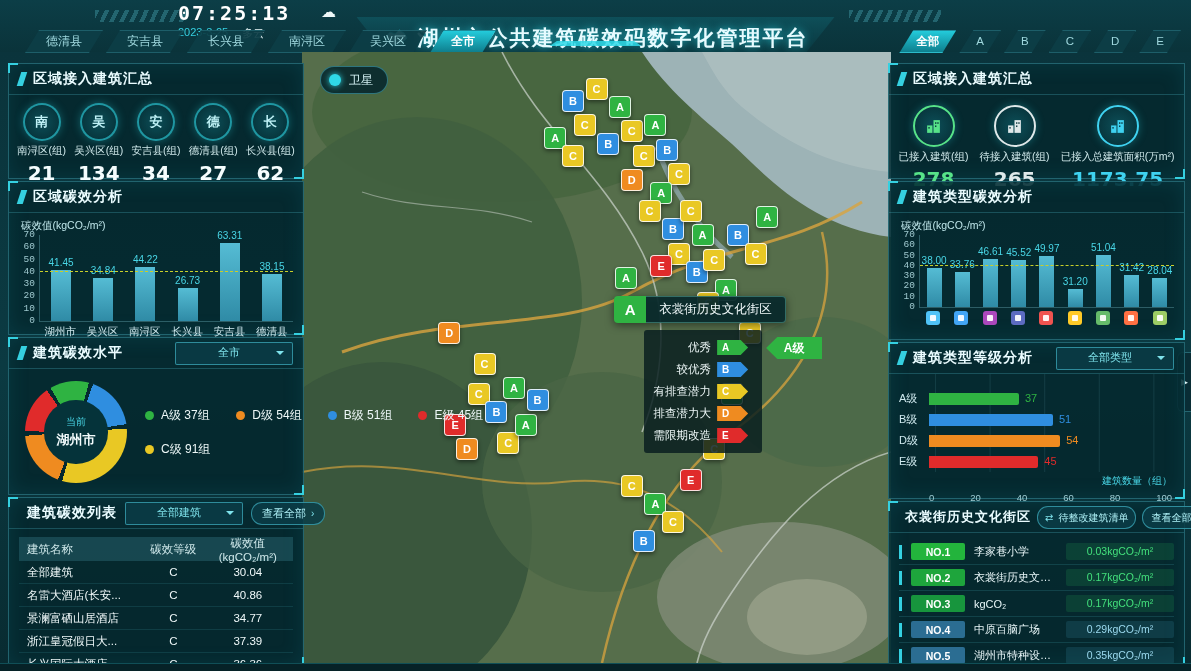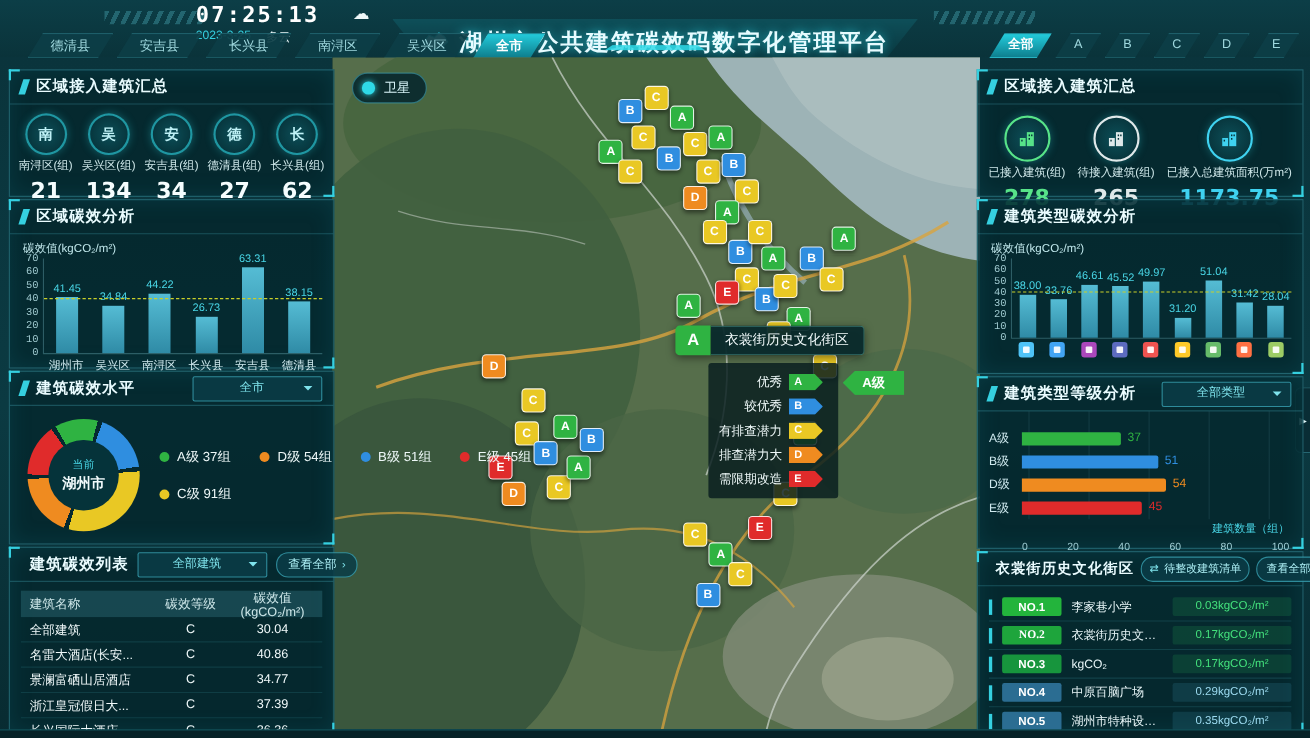--- a/index.html
+++ b/index.html
@@ -677,21 +677,21 @@
   </div>
   <div class="rank-list" id="rank-list">
       <div class="rank-row">
         <span class="rk-tick"></span>
         <span class="rk-badge" style="background: rgb(35, 180, 60);">NO.1</span>
         <span class="rk-name">李家巷小学</span>
         <span class="rk-val top">0.03kgCO₂/m²</span>
       </div>
       <div class="rank-row">
         <span class="rk-tick"></span>
-        <span class="rk-badge" style="background: rgb(30, 165, 60); font-family: Liberation Serif, serif;">NO.2</span>
+        <span class="rk-badge" style="background: rgb(30, 165, 60);">NO.2</span>
         <span class="rk-name">衣裳街历史文化街区</span>
         <span class="rk-val top">0.17kgCO₂/m²</span>
       </div>
       <div class="rank-row">
         <span class="rk-tick"></span>
         <span class="rk-badge" style="background: rgb(23, 149, 61);">NO.3</span>
         <span class="rk-name">kgCO₂</span>
         <span class="rk-val top">0.17kgCO₂/m²</span>
       </div>
       <div class="rank-row">

